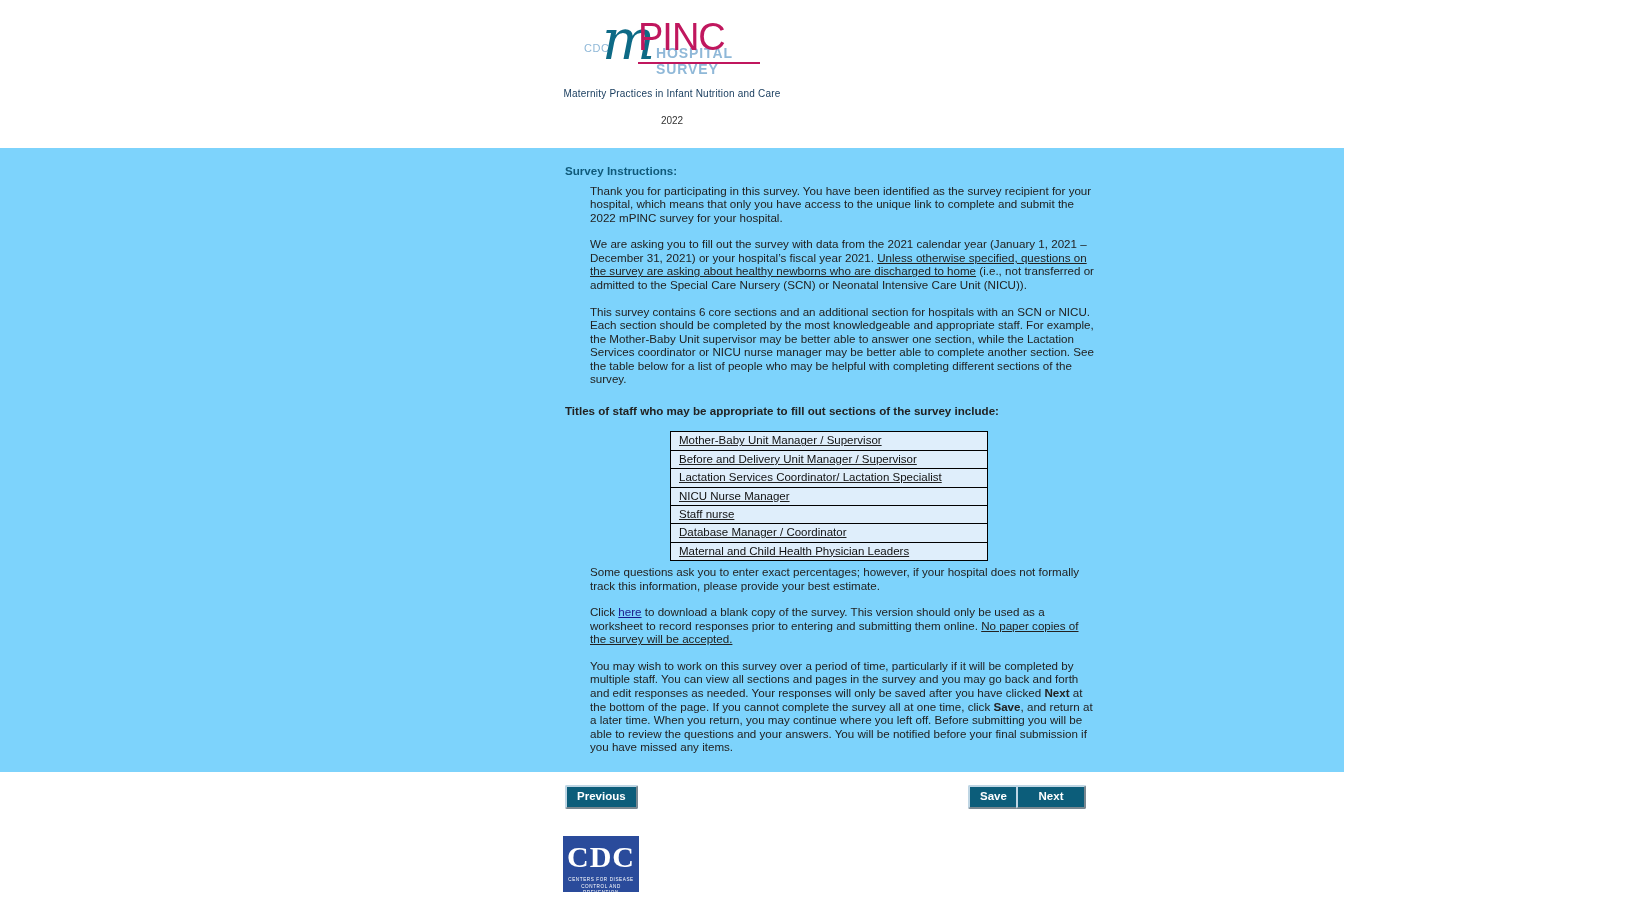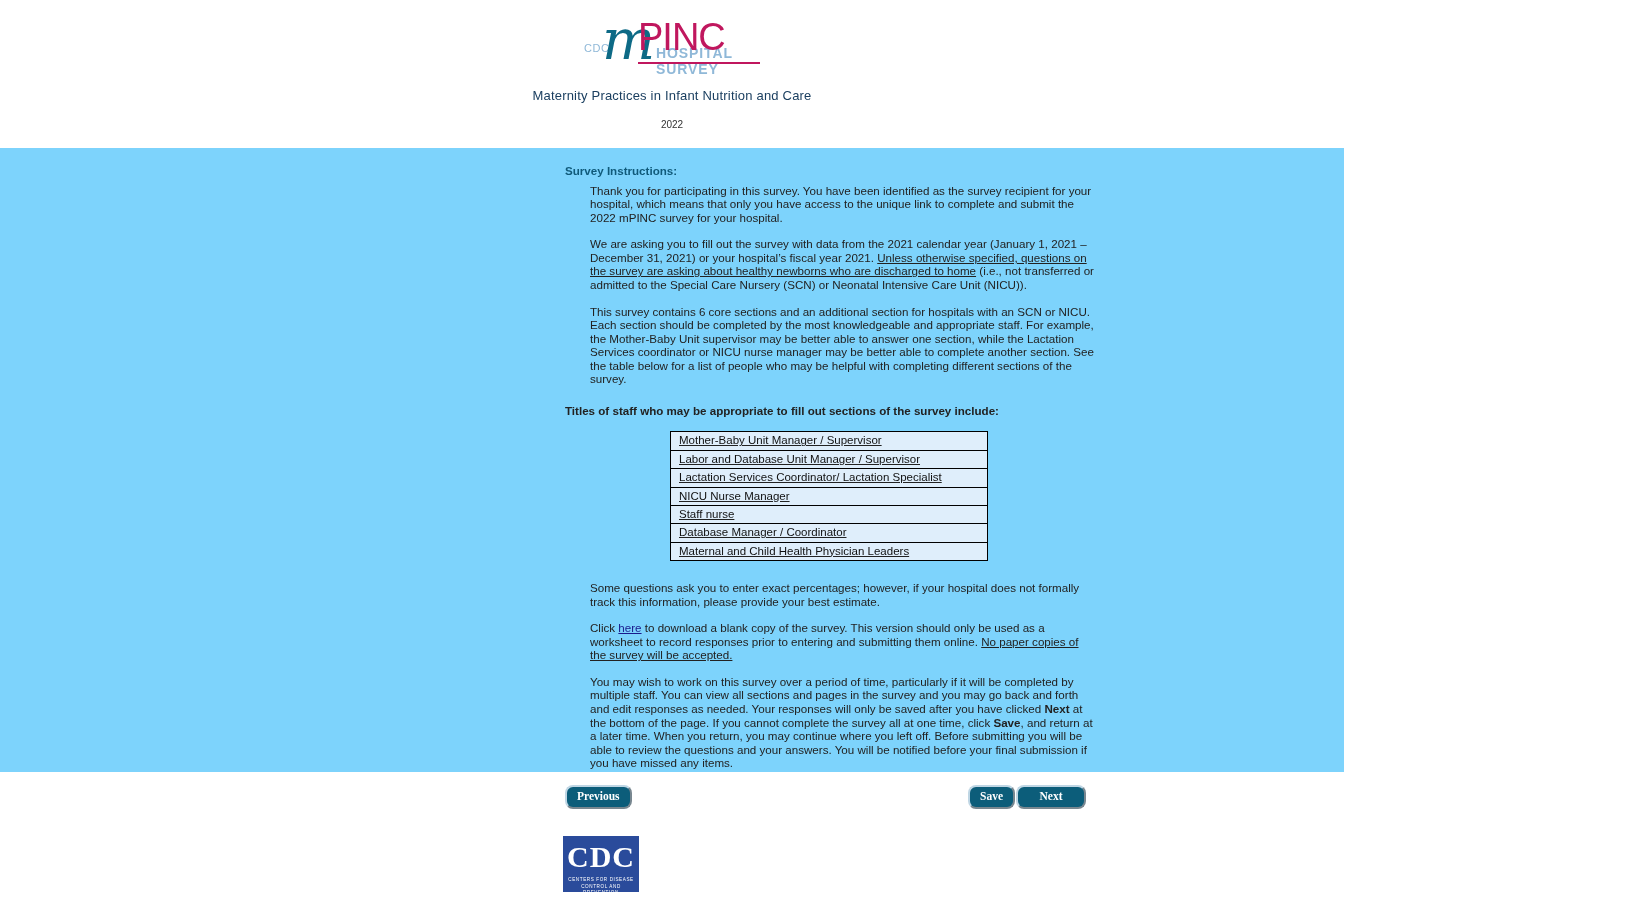--- a/index.html
+++ b/index.html
@@ -73,21 +73,21 @@
   .logo-underline {
     position: absolute;
     left: 56px;
     top: 46px;
     width: 122px;
     height: 2px;
     background: #c0175e;
   }
   .tagline {
     margin-top: 20px;
-    font-size: 13px;
+    font-size: 10px;
     color: #1b3f60;
     letter-spacing: 0.2px;
   }
   .year {
     margin-top: 16px;
     font-size: 10px;
     color: #333;
   }
 
   
@@ -135,40 +135,40 @@
     background: #dfeefb;
     text-decoration: underline;
   }
   table.roles td {
     border: 1px solid #000;
     padding: 1px 4px 2px 8px;
     font-size: 11.5px;
     line-height: 1.25;
     color: #111;
   }
-  .after-table { margin-top: 20px; }
+  .after-table { margin-top: 4px; }
 
   
   .navbar {
     position: relative;
     height: 52px;
     background: #ffffff;
   }
   .btn {
     position: absolute;
     top: 13px;
     background: #0c5d7a;
     color: #ffffff;
     font-weight: bold;
     font-size: 11.5px;
     border: 2px outset #bfd6e4;
-    border-radius: 8px;
+    border-radius: 2px;
     padding: 3px 10px 4px 10px;
     cursor: pointer;
-    font-family: Liberation Serif, serif;
+    font-family: Liberation Sans, sans-serif;
     line-height: 1.1;
   }
   .btn-prev { left: 565px; }
   .btn-save { left: 968px; }
   .btn-next { left: 1016px; min-width: 70px; text-align: center; }
 
   
   .footer-logo {
     position: relative;
     margin-left: 563px;
@@ -228,21 +228,21 @@
       <p class="para">This survey contains 6 core sections and an additional section for hospitals with an SCN or NICU. Each section should be completed by the most knowledgeable and appropriate staff. For example, the Mother-Baby Unit supervisor may be better able to answer one section, while the Lactation Services coordinator or NICU nurse manager may be better able to complete another section. See the table below for a list of people who may be helpful with completing different sections of the survey.</p>
 
       <div class="titles-head">Titles of staff who may be appropriate to fill out sections of the survey include:</div>
 
       <table class="roles">
         <tbody>
           <tr>
               <td>Mother-Baby Unit Manager / Supervisor</td>
             </tr>
           <tr>
-              <td>Labor and Database Unit Manager / Supervisor</td>
+              <td>Before and Delivery Unit Manager / Supervisor</td>
             </tr>
           <tr>
               <td>Lactation Services Coordinator/ Lactation Specialist</td>
             </tr>
           <tr>
               <td>NICU Nurse Manager</td>
             </tr>
           <tr>
               <td>Staff nurse</td>
             </tr>

